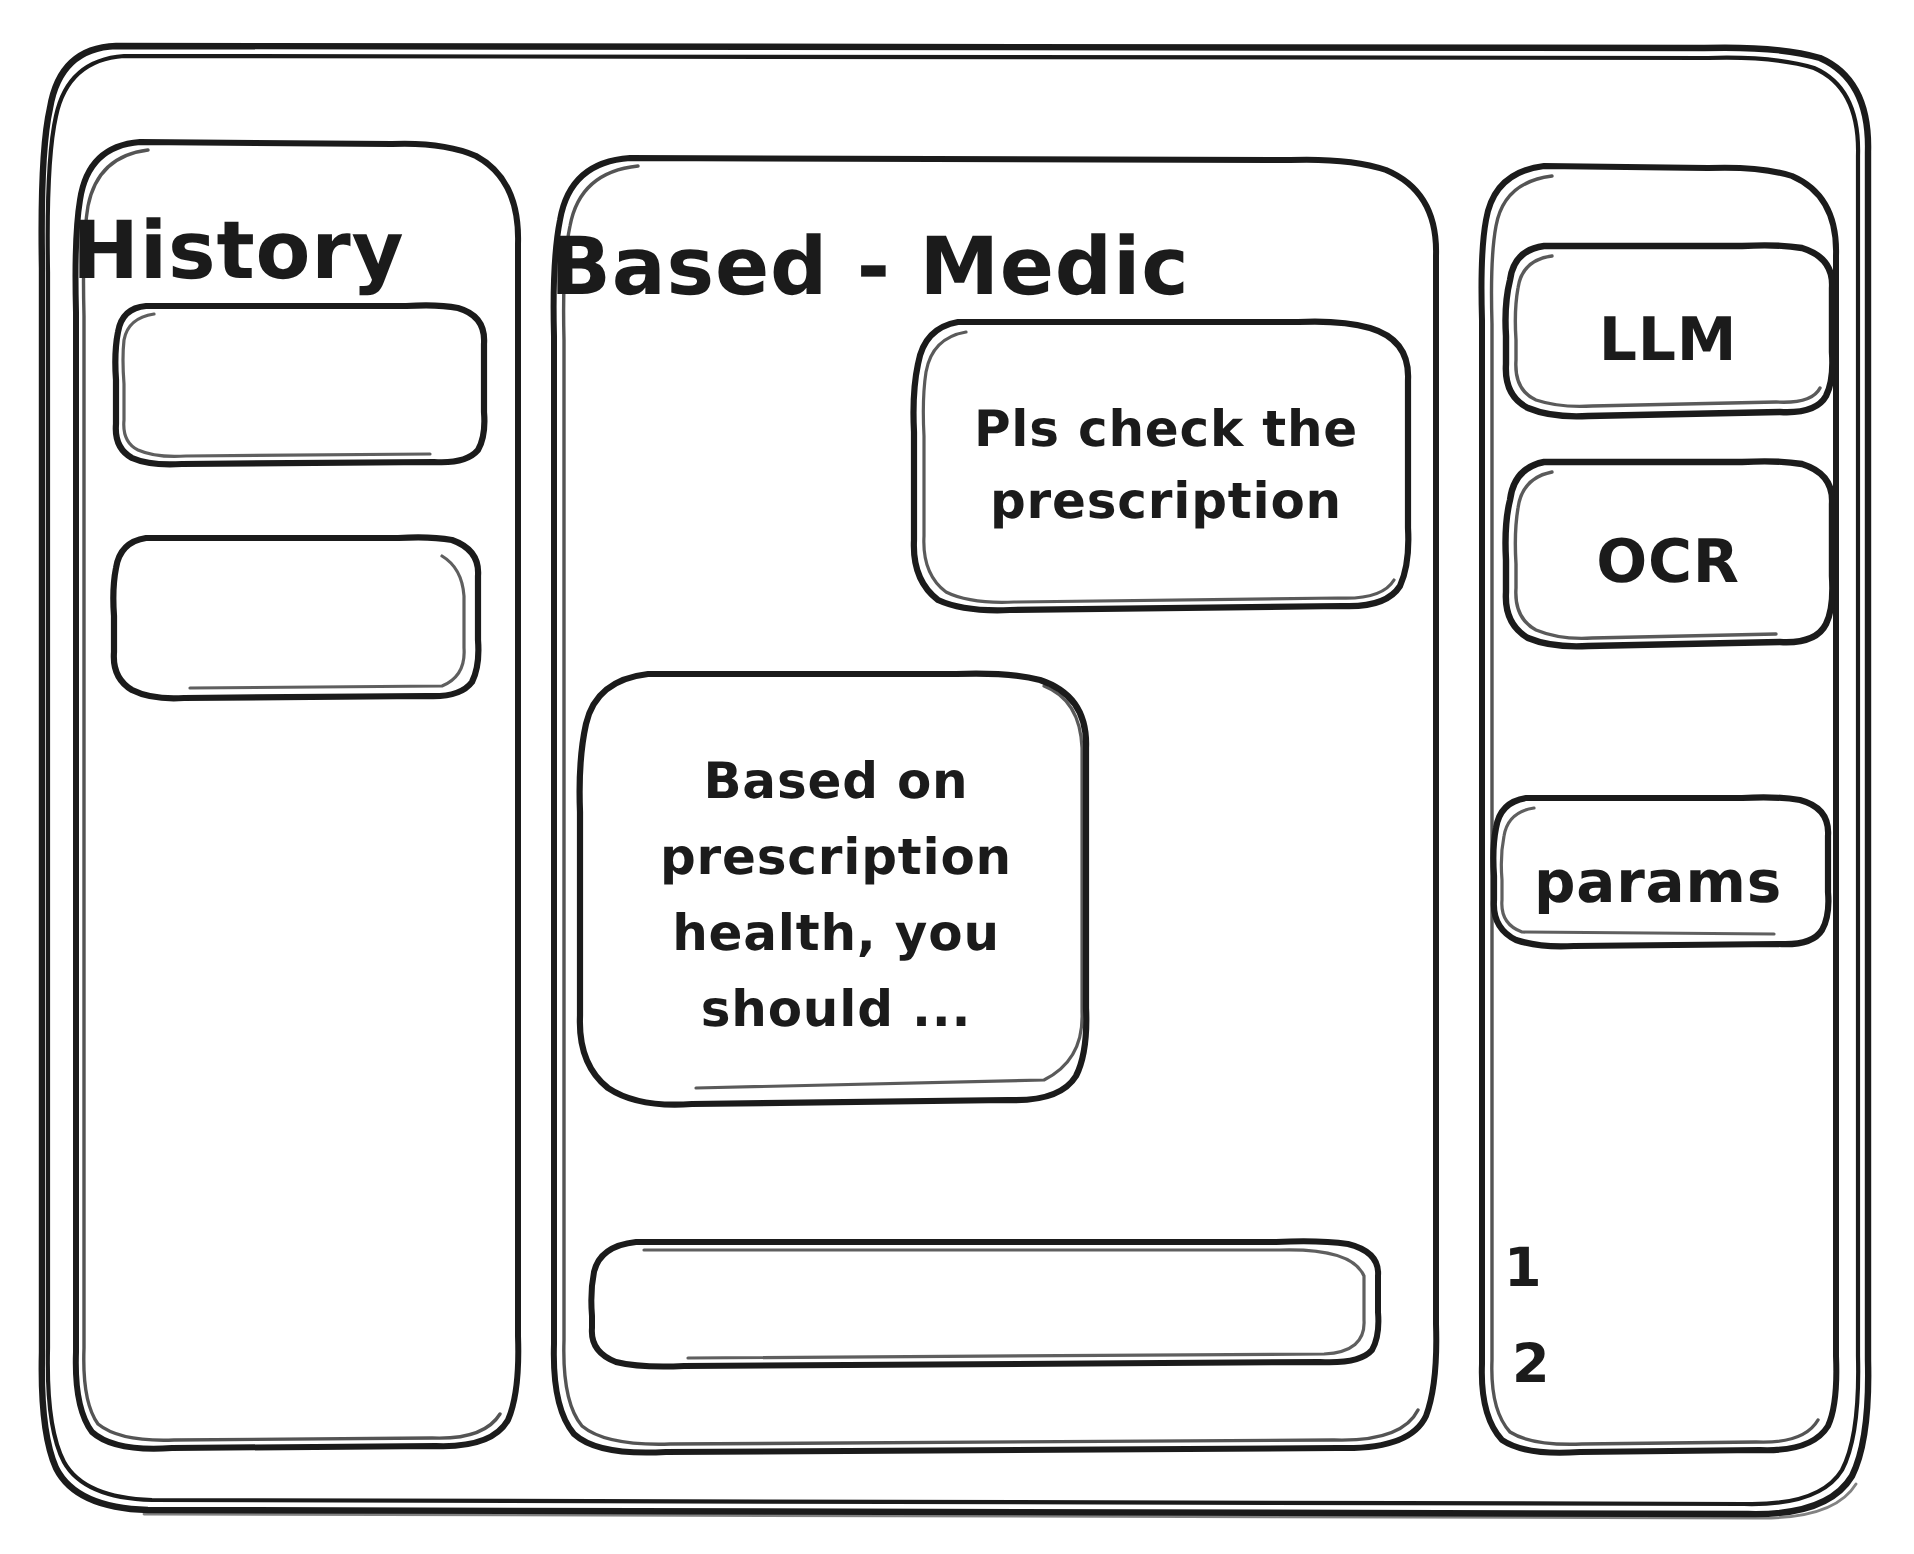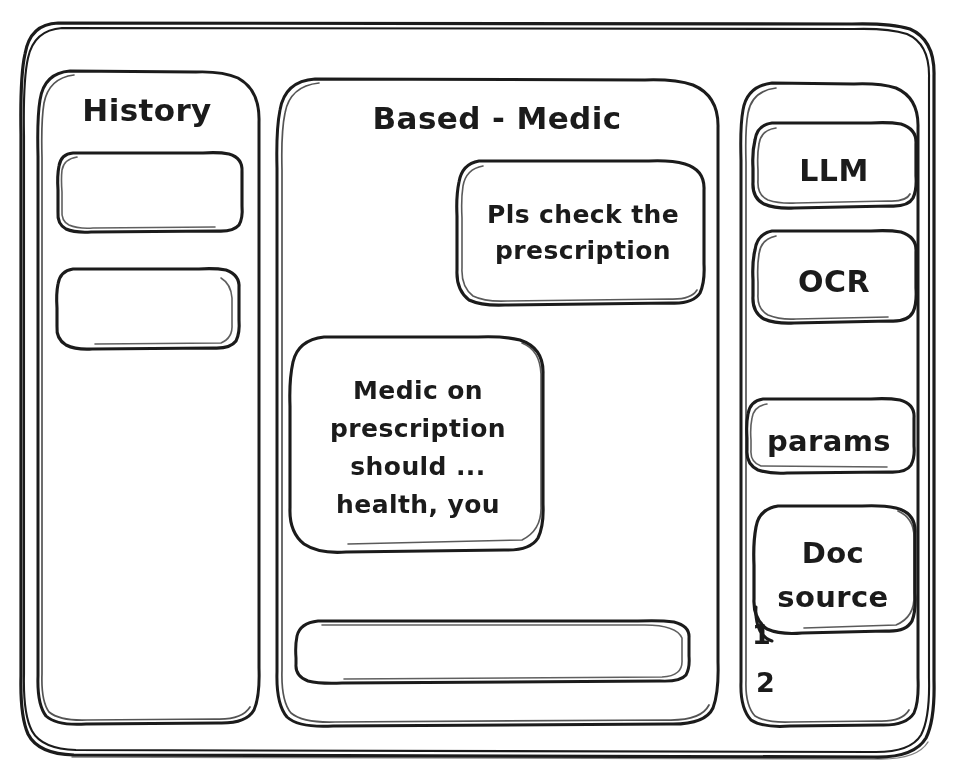--- a/index.html
+++ b/index.html
@@ -49,24 +49,24 @@
   .hand {
     font-family: "DejaVu Sans", sans-serif;
     color: #1b1b1b;
     font-weight: 600;
     letter-spacing: 0.4px;
     -webkit-font-smoothing: antialiased;
   }
   .panel-title {
     position: absolute;
     width: 100%;
-    text-align: center;
-    font-size: 31px;
+    font-size: 40px;
     line-height: 36px;
     white-space: nowrap;
+    margin-top: 16px;
   }
   .bubble-text {
     position: absolute;
     inset: 0;
     display: flex;
     flex-direction: column;
     align-items: center;
     justify-content: center;
     text-align: center;
     font-size: 25px;
@@ -187,24 +187,24 @@
   </div>
 
   <div class="sketch" id="bubble-agent">
     <div class="ink">
       <svg width="272" height="236" viewBox="0 0 272 236" aria-hidden="true">
         <path class="stroke" stroke-width="3.1" d="M42 7 Q16 10 11 32 Q7 50 8 76 L8 178 Q7 202 22 214 Q37 224 64 222 L222 220 Q248 221 256 208 Q262 196 261 174 L261 44 Q262 18 238 10 Q222 6 196 7 Z"></path>
         <path class="stroke" stroke-width="1.6" opacity="0.72" d="M240 13 Q258 20 259 44 L259 176 Q260 200 240 210 L66 214"></path>
       </svg>
     </div>
     <div class="hand bubble-text">
-      <span>Medic on</span>
+      <span>Based on</span>
       <span>prescription</span>
+      <span>health, you</span>
       <span>should ...</span>
-      <span>health, you</span>
     </div>
   </div>
 
   <div class="sketch" id="chat-input">
     <div class="ink">
       <svg width="416" height="74" viewBox="0 0 416 74" aria-hidden="true">
         <path class="stroke" stroke-width="3" d="M30 7 Q12 9 9 22 Q7 32 8 44 L8 50 Q7 62 20 67 Q32 70 54 69 L372 67 Q392 68 398 61 Q402 54 401 42 L401 24 Q402 12 386 8 Q372 6 350 7 Z"></path>
         <path class="stroke" stroke-width="1.6" opacity="0.7" d="M34 11 L352 11 Q388 10 394 24 L394 46 Q395 62 374 63 L56 65"></path>
       </svg>
     </div>
@@ -243,30 +243,17 @@
   <div class="sketch" id="btn-ocr">
     <div class="ink">
       <svg width="176" height="102" viewBox="0 0 176 102" aria-hidden="true">
         <path class="stroke" stroke-width="3.2" d="M26 7 Q11 10 9 26 Q6 38 7 56 L7 72 Q6 88 18 95 Q30 100 48 99 L144 97 Q162 98 167 88 Q171 80 170 64 L170 28 Q171 13 155 8 Q143 6 125 7 Z"></path>
         <path class="stroke" stroke-width="1.7" opacity="0.72" d="M30 12 Q15 15 13 30 Q11 42 12 58 L12 70 Q11 85 22 91 Q34 96 50 95 L142 93"></path>
       </svg>
     </div>
     <div class="hand btn-text">OCR</div>
   </div>
 
-  <div class="sketch" id="btn-doc">
-    <div class="ink">
-      <svg width="174" height="138" viewBox="0 0 174 138" aria-hidden="true">
-        <path class="stroke" stroke-width="3.2" d="M32 7 Q13 10 10 28 Q7 44 8 66 L8 100 Q7 120 21 130 Q35 136 56 134 L140 132 Q160 133 166 122 Q170 112 169 94 L169 34 Q170 14 150 9 Q136 6 116 7 Z"></path>
-        <path class="stroke" stroke-width="1.7" opacity="0.72" d="M152 12 Q168 19 168 38 L168 96 Q169 118 150 126 L58 129"></path>
-        <path class="stroke" stroke-width="3" d="M10 108 Q9 122 14 132 Q19 140 26 142"></path>
-      </svg>
-    </div>
-    <div class="hand btn-text two-line" style="font-size:29px;">
-      <span>Doc</span>
-      <span>source</span>
-    </div>
-  </div>
 
   <div class="hand num-label" id="doc-num-1">1</div>
   <div class="hand num-label" id="doc-num-2">2</div>
 
 </div>
 
 </body></html>

